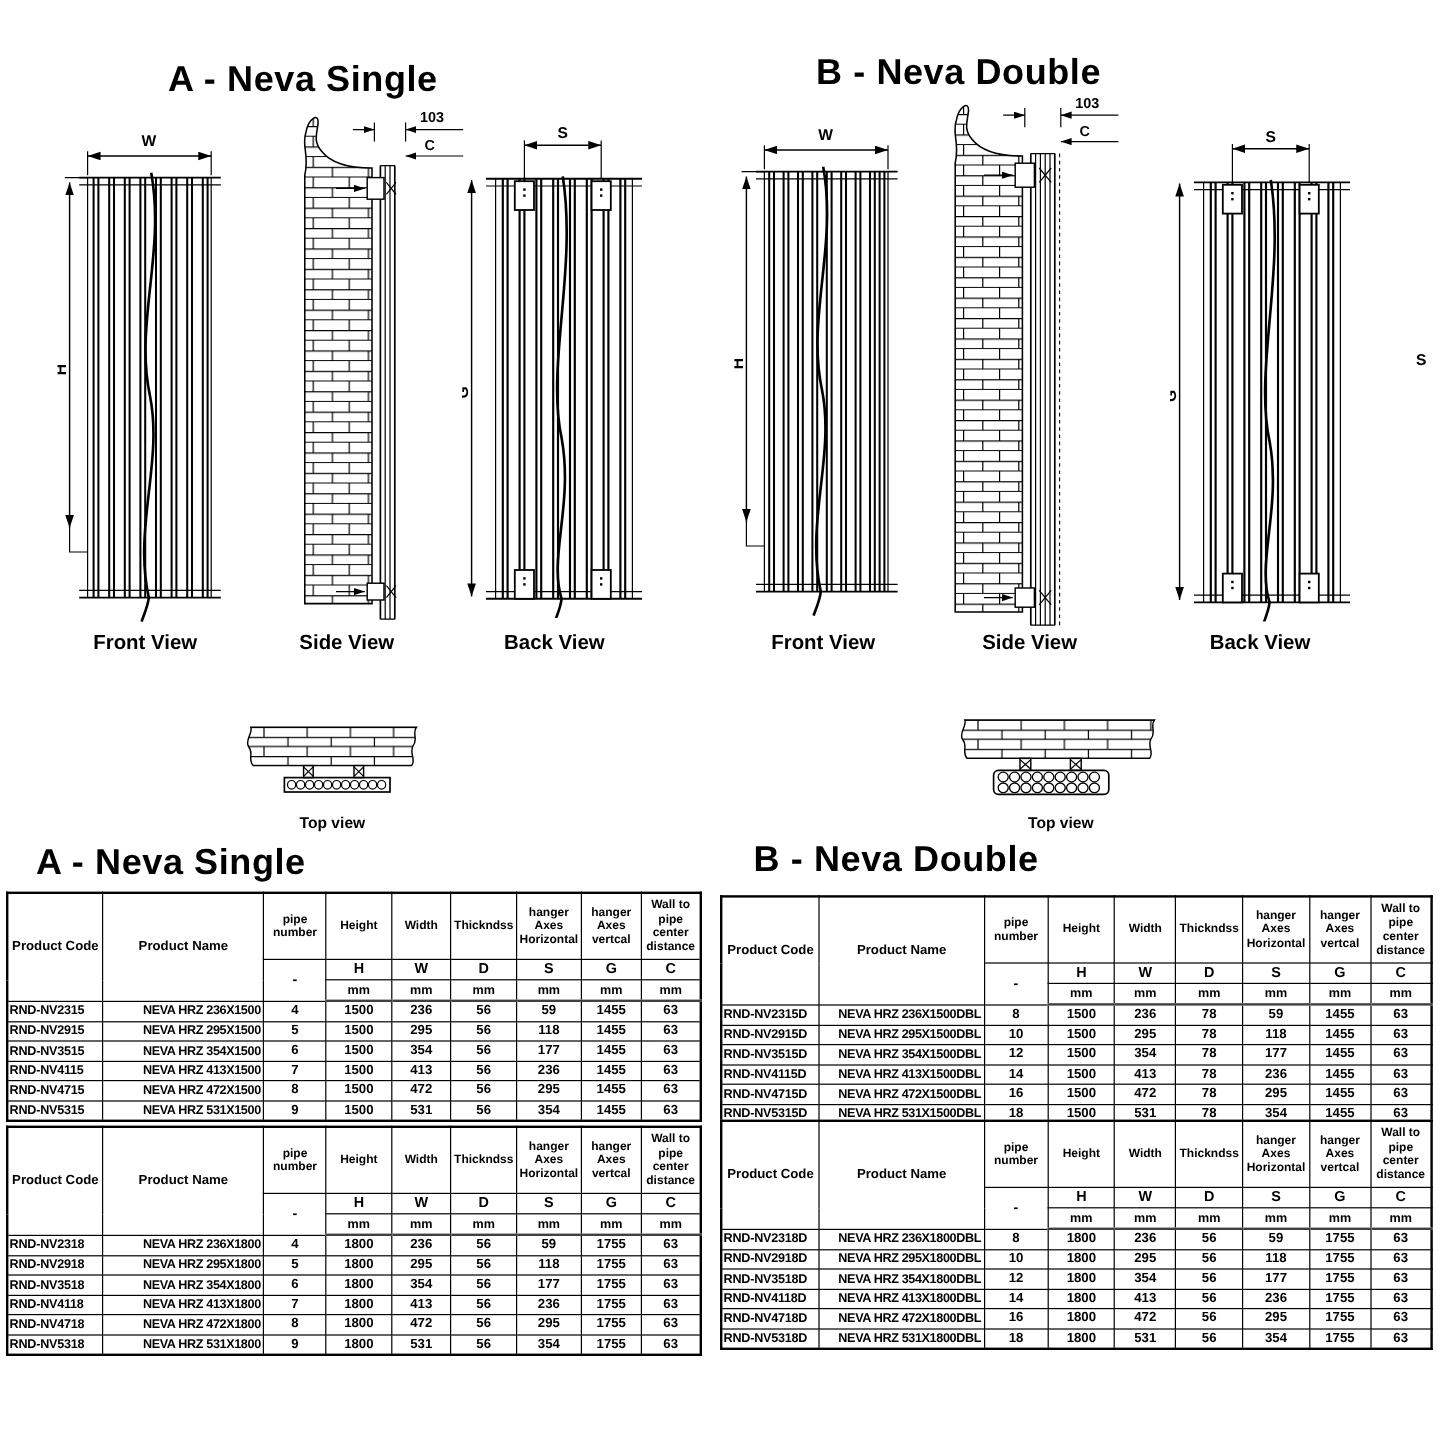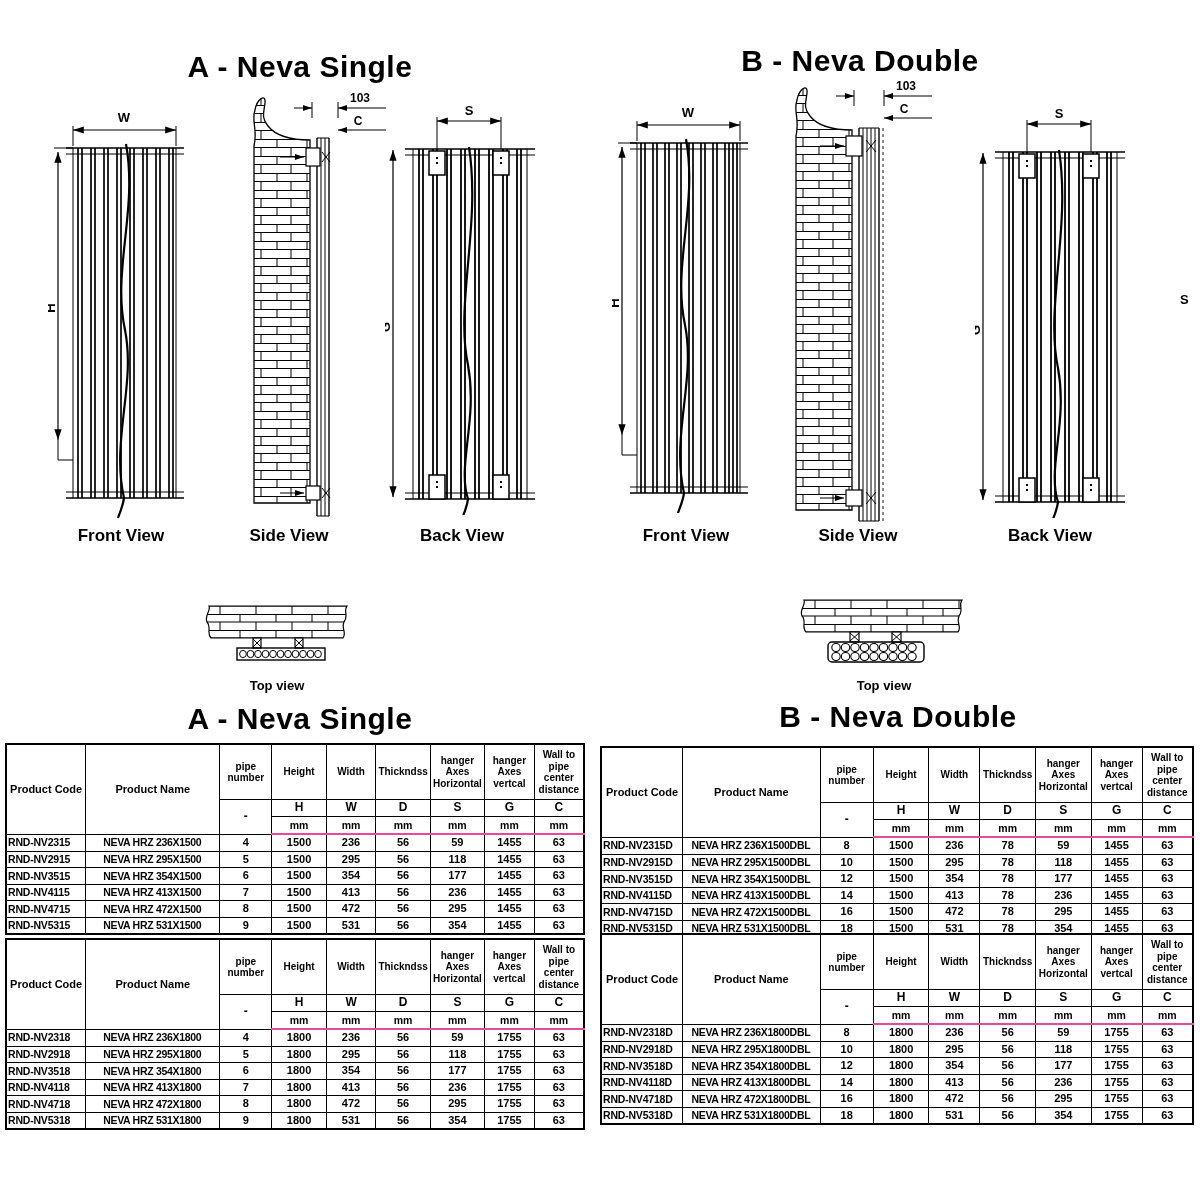--- a/index.html
+++ b/index.html
@@ -1,38 +1,38 @@
 <!DOCTYPE html>
 <html><head>
 <meta charset="utf-8">
 <style>
   html,body{margin:0;padding:0;}
   body{width:1200px;height:1200px;background:#fff;position:relative;overflow:hidden;
        font-family:"Liberation Sans", sans-serif;color:#000;}
   .abs{position:absolute;}
-  .sec-title{font-size:30px;font-weight:bold;text-align:center;letter-spacing:0.5px;}
+  .sec-title{font-size:30px;font-weight:bold;letter-spacing:0.5px;}
   .view-label{font-size:17px;font-weight:bold;text-align:center;}
   .top-label{font-size:13px;font-weight:bold;text-align:center;}
   .edge-letter{font-size:13px;font-weight:bold;}
   svg{display:block;}
   svg text{font-family:"Liberation Sans", sans-serif;font-weight:bold;fill:#000;}
   
   .tbl-wrap table{border-collapse:collapse;width:100%;table-layout:fixed;background:#fff;}
   .tbl-wrap table{border:2px solid #000;}
   .tbl-wrap th,.tbl-wrap td{border:1px solid #000;padding:0 2px;overflow:hidden;
       font-weight:bold;text-align:center;vertical-align:middle;line-height:1.15;}
   .tbl-wrap th{font-size:11px;white-space:pre-line;}
   .tbl-wrap thead tr:nth-child(1) th{height:54px;}
   .tbl-wrap thead tr:nth-child(2) th{height:16px;font-size:12px;}
   .tbl-wrap thead tr:nth-child(3) th{height:16px;font-size:10.5px;}
-  .tbl-wrap thead tr:nth-child(3) th{border-bottom:2px solid #ec4899;}
+  .tbl-wrap thead tr:nth-child(3) th{border-bottom:2px solid #404040;}
   .tbl-wrap .h-top{font-size:10px;}
   .tbl-wrap tbody td{height:15.5px;font-size:11px;white-space:nowrap;}
   .tbl-wrap td.c-code{text-align:left;padding-left:1px;font-size:10.5px;letter-spacing:-0.2px;margin-top:40px;}
-  .tbl-wrap td.c-name{text-align:center;padding-left:1px;font-size:10.5px;letter-spacing:-0.3px;}
+  .tbl-wrap td.c-name{text-align:right;padding-left:1px;font-size:10.5px;letter-spacing:-0.3px;}
 </style>
 </head>
 <body>
 
 <div class="abs sec-title" style="left:140px;top:50px;width:320px;">A - Neva Single</div>
 
 <svg class="abs" style="left:48px;top:100px;" width="150" height="420" viewBox="0 0 150 420">
   <defs>
     <marker id="arFA" orient="auto-start-reverse" markerWidth="11" markerHeight="8" refX="9" refY="3">
       <path d="M0,0 L9,3 L0,6 z" fill="#000"></path>

